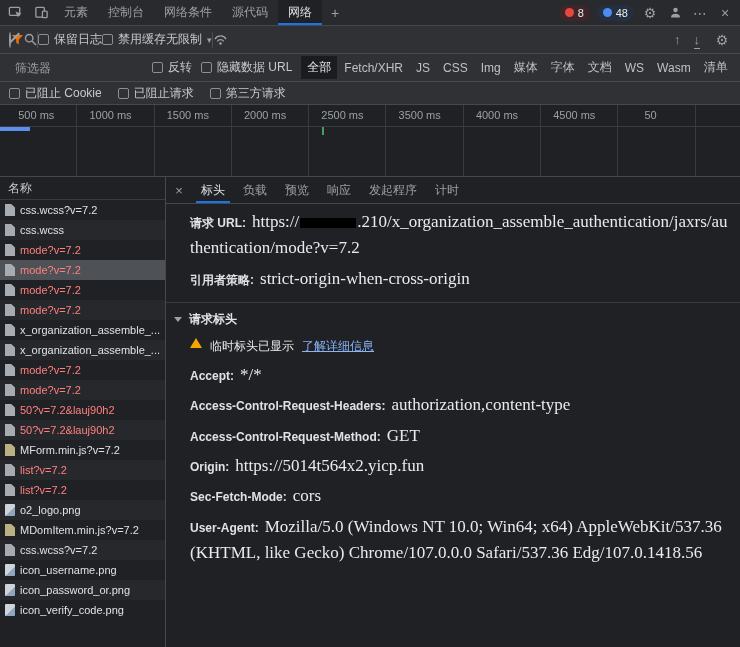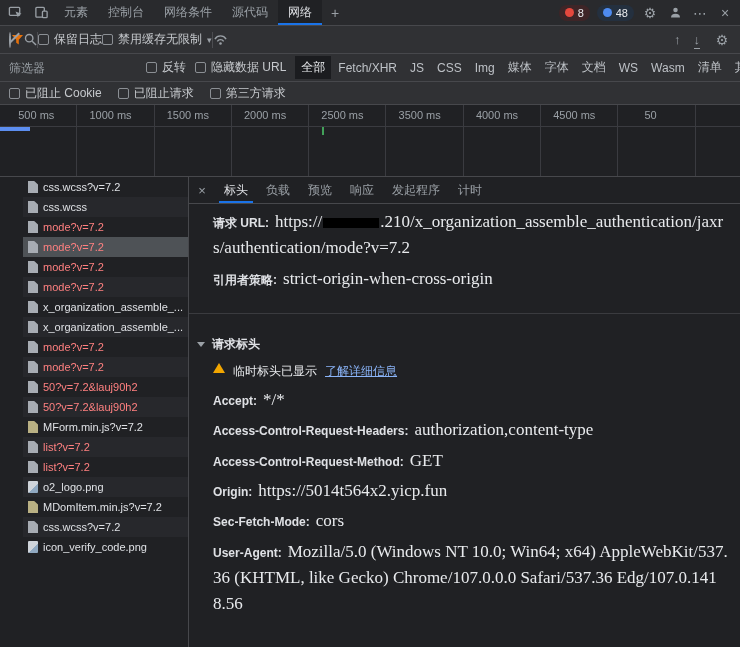--- a/index.html
+++ b/index.html
@@ -33,21 +33,21 @@
   .check { display: flex; align-items: center; gap: 5px; color: #c6c9cd; white-space: nowrap; }
   .cb { width: 11px; height: 11px; border: 1px solid #8b8f94; border-radius: 2px; background: transparent; flex: 0 0 auto; }
   .throttle { display: flex; align-items: center; gap: 5px; color: #c6c9cd; white-space: nowrap; }
   .caret { font-size: 9px; color: #9aa0a6; }
   .tb-right { margin-left: auto; display: flex; gap: 13px; align-items: center; }
   .arrow { color: #9aa0a6; font-size: 13px; line-height: 1; }
   .export-wrap { border-bottom: 1.5px solid #9aa0a6; padding-bottom: 1px; }
 
   
   .filterbar { flex: 0 0 28px; display: flex; align-items: center; gap: 9px; padding: 0 9px; background: #303134; border-bottom: 1px solid #47484c; overflow: hidden; }
-  .filter-input { background: transparent; border: none; outline: none; color: #14b8a6; width: 128px; font: inherit; }
+  .filter-input { background: transparent; border: none; outline: none; color: #14b8a6; width: 128px; font: inherit; margin-left: 6px; }
   .filter-input::placeholder { color: #9aa0a6; }
   .chips { display: flex; gap: 1px; align-items: center; }
   .chip { padding: 3px 6px; border-radius: 0; color: #bdc1c6; white-space: nowrap; }
   .chip.active { background: #1b1c1f; color: #e8eaed; }
 
   
   .optionsbar { flex: 0 0 23px; display: flex; align-items: center; gap: 16px; padding: 0 9px; background: #303134; border-bottom: 1px solid #47484c; }
 
   
   .overview { flex: 0 0 72px; position: relative; background: #202124; border-bottom: 1px solid #47484c; overflow: hidden; }
@@ -57,41 +57,41 @@
   .ov-col:last-child .ov-label { padding-right: 38px; }
   .ov-hline { position: absolute; left: 0; right: 0; top: 21px; height: 1px; background: #3a3b40; }
   .ov-loadbar { position: absolute; left: 0; top: 22px; width: 30px; height: 4px; background: #5c8ef0; }
   .ov-marker { position: absolute; left: 322px; top: 22px; width: 2px; height: 8px; background: #42a159; }
 
   
   .main { flex: 1; display: flex; min-height: 0; }
 
   .reqpanel { flex: 0 0 162px; border-right: 1px solid #47484c; display: flex; flex-direction: column; min-height: 0; background: #202124; }
   .req-colhead { flex: 0 0 23px; display: flex; align-items: center; padding: 0 8px; border-bottom: 1px solid #3a3b3f; color: #c6c9cd; }
-  .req-rows { flex: 1; overflow: hidden; padding-left: 23px; }
+  .req-rows { flex: 1; overflow: hidden; }
   .req-row { height: 20px; display: flex; align-items: center; gap: 5px; padding: 0 5px; font-size: 11px; color: #dfe1e5; white-space: nowrap; }
   .req-row:nth-child(even) { background: #27282c; }
   .req-row.error { color: #ff8080; }
   .req-row.selected { background: #4e5256; }
   .req-name { overflow: hidden; text-overflow: ellipsis; }
   .ficon { width: 10px; height: 12px; flex: 0 0 auto; background: #a7acb3; clip-path: polygon(0 0, 62% 0, 100% 30%, 100% 100%, 0 100%); }
   .ficon.img { clip-path: none; border-radius: 1px; background: linear-gradient(135deg, #cfd4da 55%, #8fa8c0 55%); }
   .ficon.script { background: #b9b083; }
 
   
   .details { flex: 1; display: flex; flex-direction: column; min-width: 0; background: #202124; }
   .dtabs { flex: 0 0 27px; display: flex; align-items: stretch; border-bottom: 1px solid #47484c; }
   .dclose { width: 26px; display: flex; align-items: center; justify-content: center; color: #9aa0a6; font-size: 13px; }
   .dtab { display: flex; align-items: center; padding: 0 9px; color: #9aa0a6; position: relative; white-space: nowrap; }
   .dtab.active { color: #dfe1e5; }
   .dtab.active::after { content: ""; position: absolute; left: 4px; right: 4px; bottom: 0; height: 2px; background: #1a73e8; }
   .dbody { flex: 1; overflow: hidden; padding-top: 3px; }
   .sec-head { display: flex; align-items: center; gap: 7px; padding: 6px 8px 5px; font-weight: bold; color: #dfe1e5; }
   .tri { width: 0; height: 0; border-left: 4px solid transparent; border-right: 4px solid transparent; border-top: 5px solid #9aa0a6; flex: 0 0 auto; }
-  .section + .section { border-top: 1px solid #3a3b3f; margin-top: 14px; padding-top: 16px; }
+  .section + .section { border-top: 1px solid #3a3b3f; margin-top: 3px; padding-top: 2px; }
   .sec-body { padding-bottom: 5px; }
   .hline { padding: 2px 12px 2px 24px; line-height: 1.55; }
   .hname { font-weight: bold; color: #dfe1e5; margin-right: 6px; }
   .hvalue { font-family: Liberation Serif, serif; font-size: 17px; color: #e8eaed; word-break: break-all; }
   .warnline { display: flex; align-items: flex-start; gap: 8px; padding: 5px 12px 5px 24px; }
   .warn-tri { width: 0; height: 0; border-left: 6px solid transparent; border-right: 6px solid transparent; border-bottom: 10px solid #f2a600; flex: 0 0 auto; }
   .link { color: #8ab4f8; text-decoration: underline; cursor: pointer; white-space: nowrap; }
   .redacted { display: inline-block; width: 56px; height: 10px; background: #000; vertical-align: middle; margin: 0 1px; }
 
   svg.lineicon { display: block; }
@@ -329,20 +329,23 @@
         </div>
       </div>
     <div class="ov-hline"></div>
     <div class="ov-loadbar"></div>
     <div class="ov-marker"></div>
   </div>
 
   <div class="main">
 
     <div class="reqpanel">
+      <div class="req-colhead">
+        <span>名称</span>
+      </div>
       <div class="req-rows">
 
           <div class="req-row">
             <span class="ficon file"></span>
             <span class="req-name">css.wcss?v=7.2</span>
           </div>
 
           <div class="req-row">
             <span class="ficon file"></span>
             <span class="req-name">css.wcss</span>
@@ -421,21 +424,29 @@
           <div class="req-row">
             <span class="ficon script"></span>
             <span class="req-name">MDomItem.min.js?v=7.2</span>
           </div>
 
           <div class="req-row">
             <span class="ficon file"></span>
             <span class="req-name">css.wcss?v=7.2</span>
           </div>
 
-
+          <div class="req-row">
+            <span class="ficon img"></span>
+            <span class="req-name">icon_username.png</span>
+          </div>
+
+          <div class="req-row">
+            <span class="ficon img"></span>
+            <span class="req-name">icon_password_or.png</span>
+          </div>
 
           <div class="req-row">
             <span class="ficon img"></span>
             <span class="req-name">icon_verify_code.png</span>
           </div>
         </div>
     </div>
 
     <div class="details">
       <div class="dtabs">

